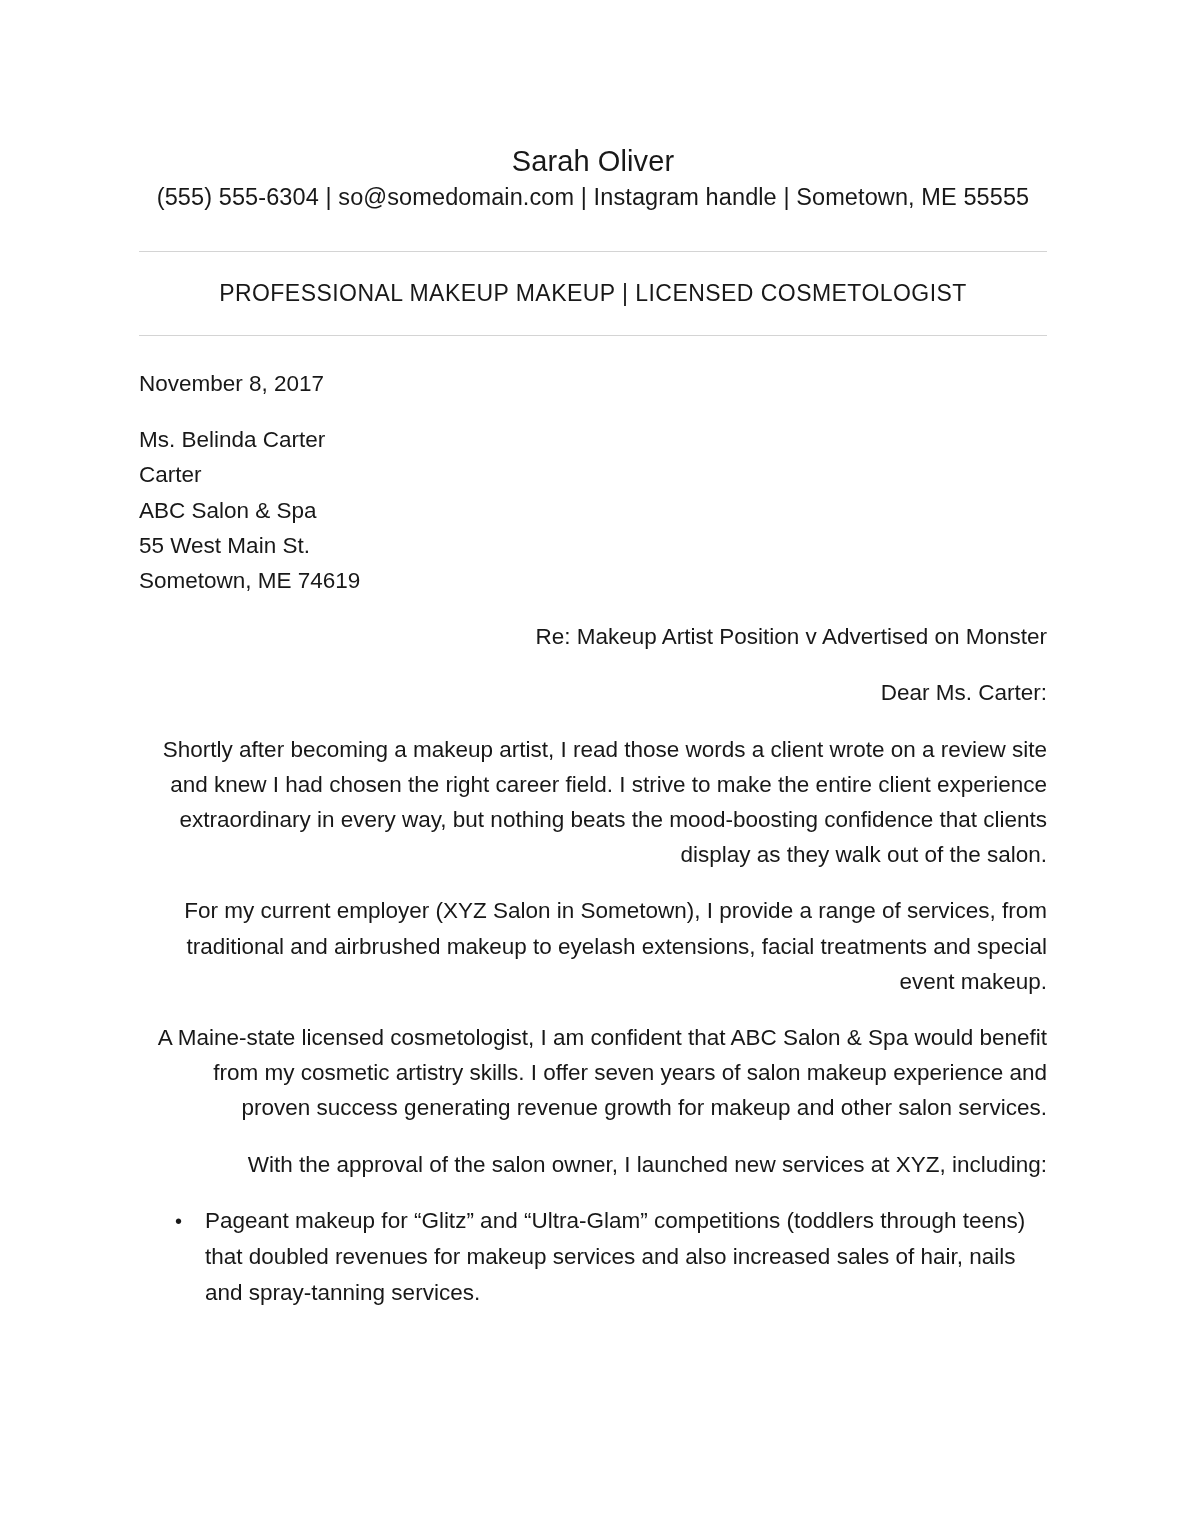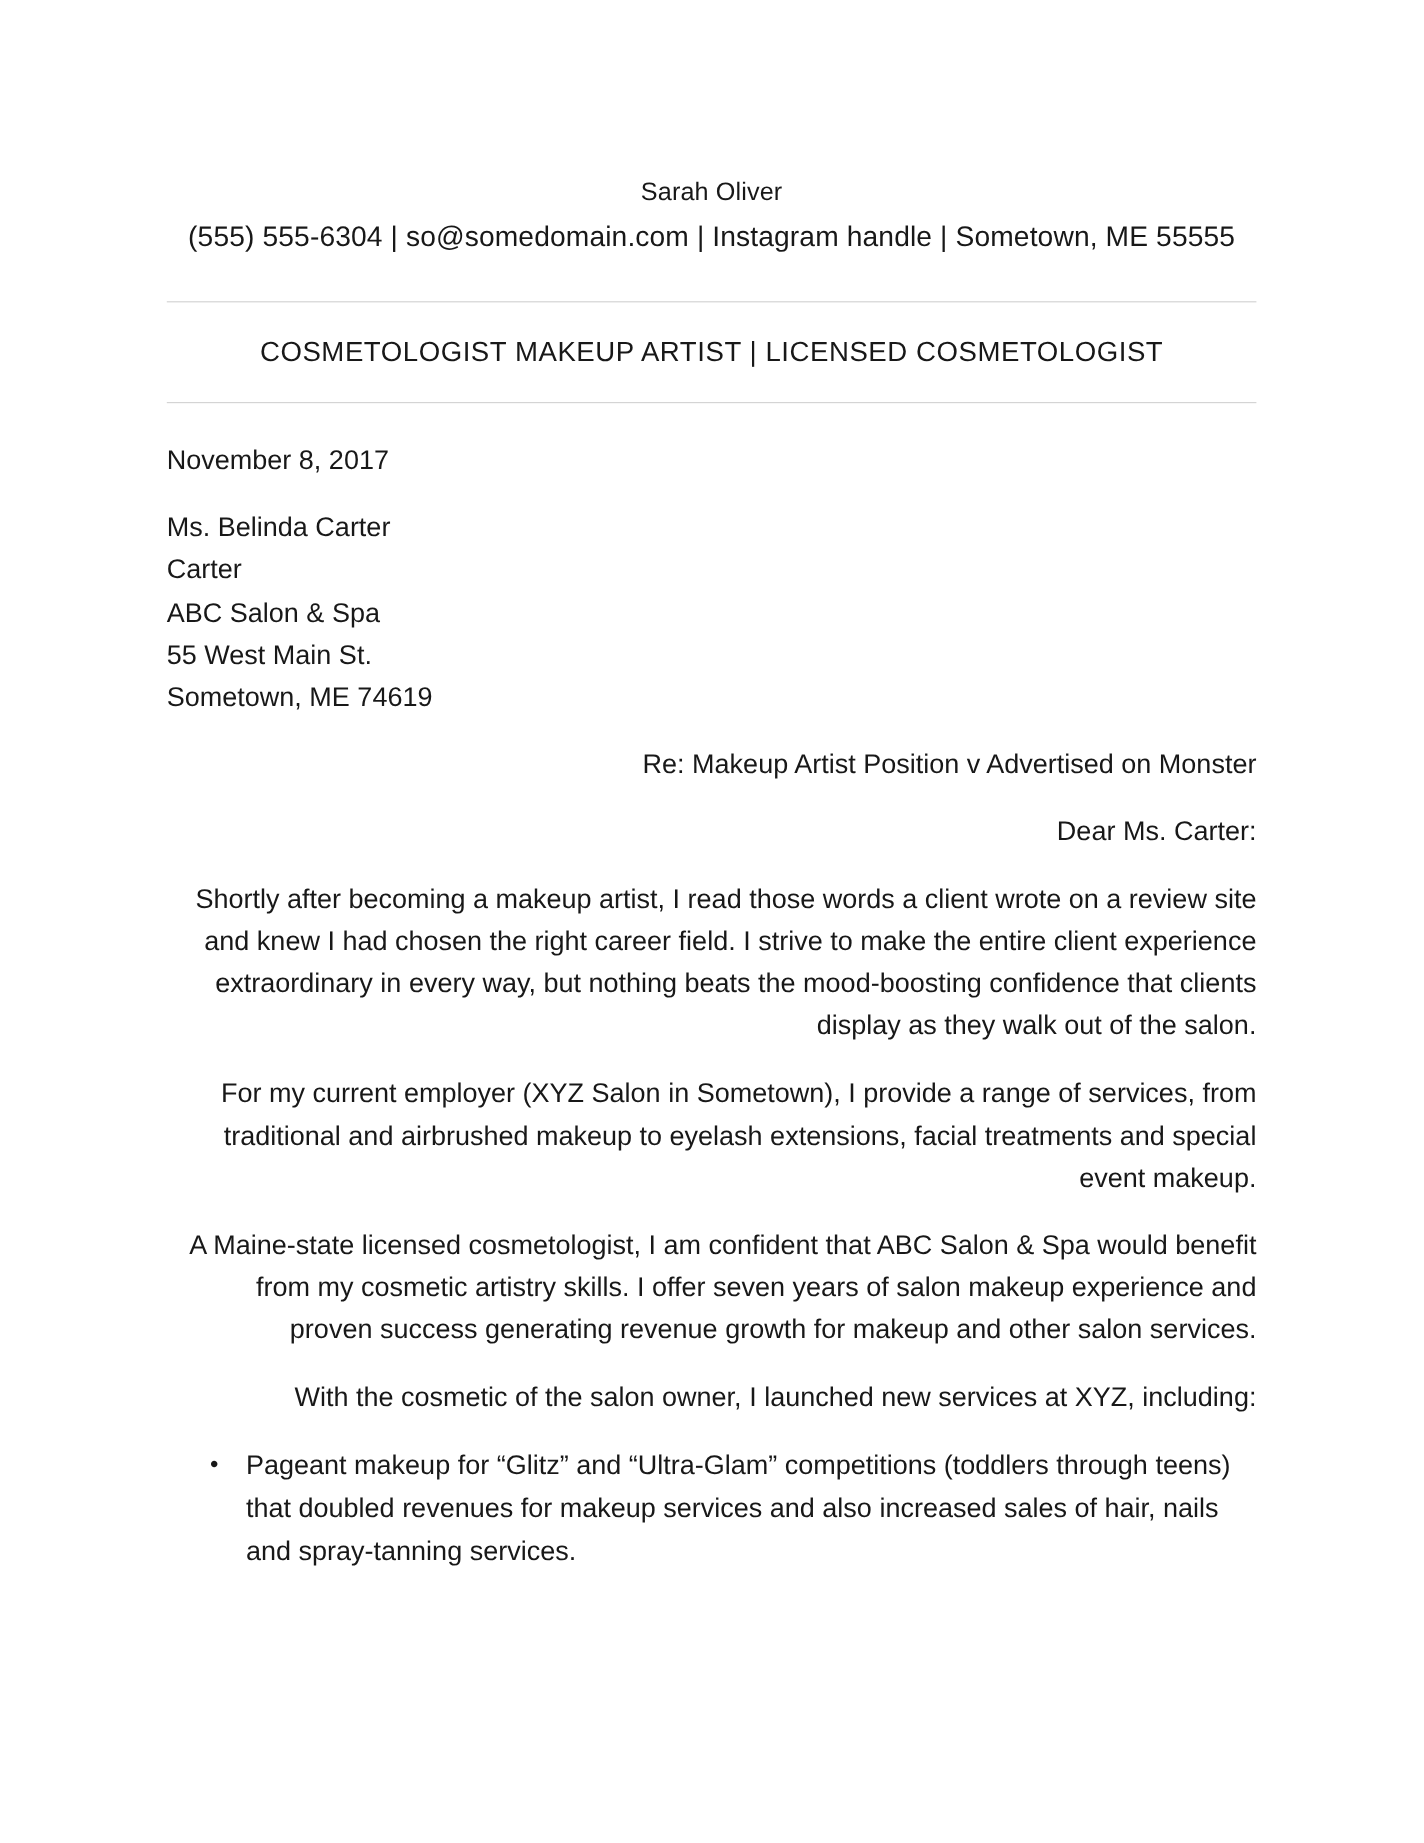--- a/index.html
+++ b/index.html
@@ -26,21 +26,21 @@
     width: 908px;
   }
 
   
   .letterhead {
     padding-top: 143px;
     text-align: center;
   }
 
   .lh-name {
-    font-size: 21px;
+    font-size: 29px;
     line-height: 36px;
     letter-spacing: 0.1px;
     white-space: nowrap;
   }
 
   .lh-contact {
     font-size: 23.5px;
     line-height: 36px;
     letter-spacing: 0.1px;
     margin-top: 0px;
@@ -124,21 +124,21 @@
   <div class="content">
 
     <div class="letterhead">
       <div class="lh-name">Sarah Oliver</div>
       <div class="lh-contact">(555) 555-6304 | so@somedomain.com | Instagram handle | Sometown, ME 55555</div>
     </div>
 
     <hr class="rule rule-top">
 
     <div class="headline-wrap">
-      <div class="headline">COSMETOLOGIST MAKEUP ARTIST | LICENSED COSMETOLOGIST</div>
+      <div class="headline">PROFESSIONAL MAKEUP MAKEUP | LICENSED COSMETOLOGIST</div>
     </div>
 
     <hr class="rule rule-bottom">
 
     <div class="body">
 
       <div class="block">
         <div class="addr-line">November 8, 2017</div>
       </div>
 
@@ -154,21 +154,21 @@
 
       <p class="para">Dear Ms. Carter:</p>
 
 
       <p class="para">Shortly after becoming a makeup artist, I read those words a client wrote on a review site and knew I had chosen the right career field. I strive to make the entire client experience extraordinary in every way, but nothing beats the mood-boosting confidence that clients display as they walk out of the salon.</p>
 
       <p class="para">For my current employer (XYZ Salon in Sometown), I provide a range of services, from traditional and airbrushed makeup to eyelash extensions, facial treatments and special event makeup.</p>
 
       <p class="para">A Maine-state licensed cosmetologist, I am confident that ABC Salon &amp; Spa would benefit from my cosmetic artistry skills. I offer seven years of salon makeup experience and proven success generating revenue growth for makeup and other salon services.</p>
 
-      <p class="para">With the cosmetic of the salon owner, I launched new services at XYZ, including:</p>
+      <p class="para">With the approval of the salon owner, I launched new services at XYZ, including:</p>
 
       <ul class="bullets">
         <li class="bullet-item">
           <span class="bullet-dot">•</span>
           <span>Pageant makeup for “Glitz” and “Ultra-Glam” competitions (toddlers through teens) that doubled revenues for makeup services and also increased sales of hair, nails and spray-tanning services.</span>
         </li>
       </ul>
 
     </div>
   </div>

